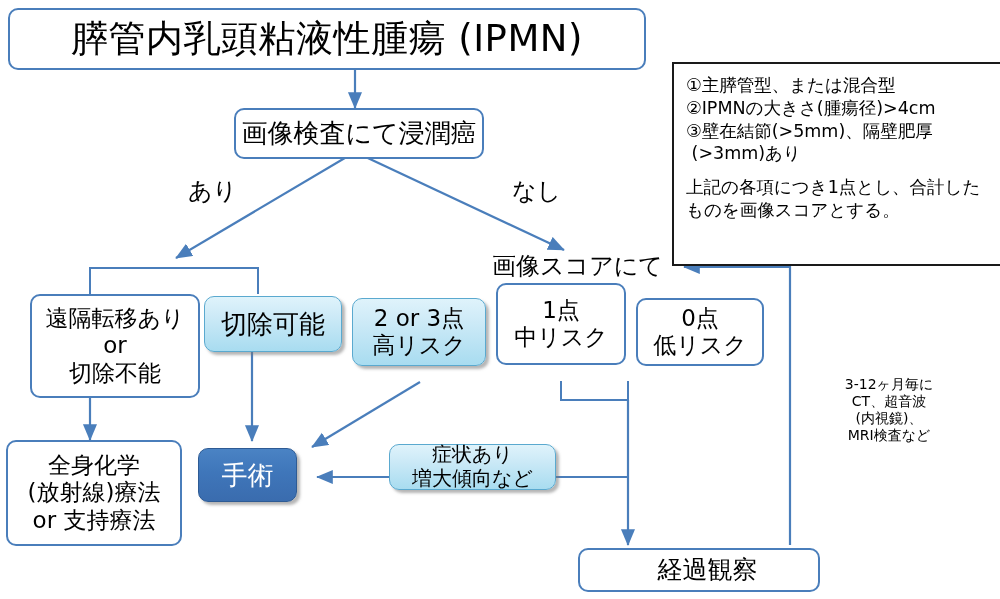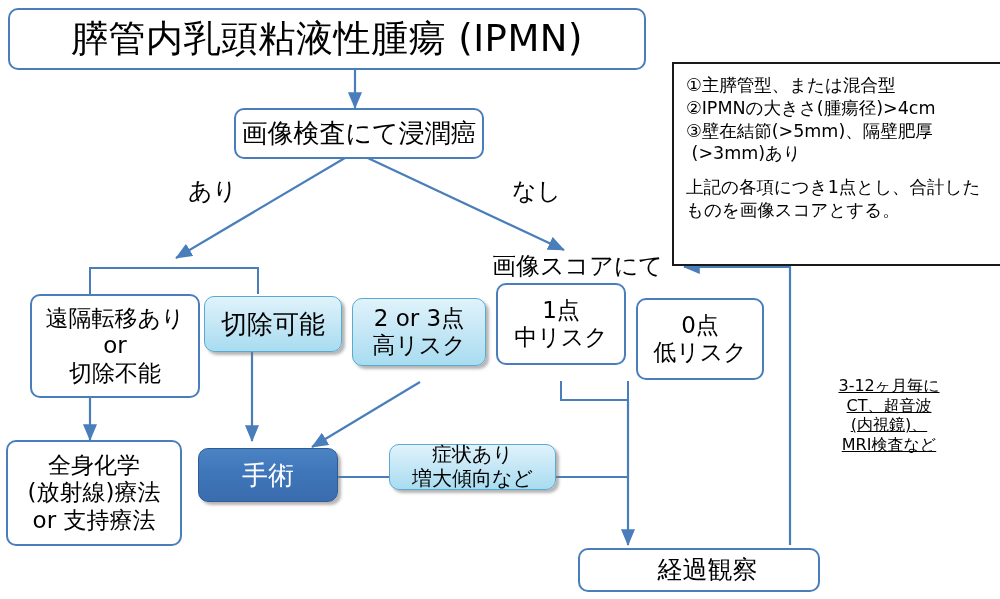--- a/index.html
+++ b/index.html
@@ -40,21 +40,21 @@
     text-align:left;
     padding:10px 12px 8px 12px;
     line-height:1.30;
   }
 
   .title-node{font-size:37px;letter-spacing:0.5px;}
   .t26{font-size:26px;}
   .t25{font-size:25px;}
   .t24{font-size:24px;}
   .t23{font-size:23px;}
-  .t22{font-size:16px;text-decoration:underline;}
+  .t22{font-size:14px;}
   .t20{font-size:20px;}
 
   .free-label{position:absolute;color:#000;white-space:pre;line-height:1.22;}
 
   .legend-line{display:block;white-space:pre;font-size:17.5px;}
   .legend-gap{display:block;height:11px;}
 </style>
 </head>
 <body>
 
@@ -109,28 +109,28 @@
 切除不能</div>
 
   <div class="node box-cyan t26" style="left:204px;top:296px;width:138px;height:56px;">切除可能</div>
 
   <div class="node box-cyan t23" style="left:352px;top:298px;width:134px;height:68px;white-space:pre;">2 or 3点
 高リスク</div>
 
   <div class="node box-plain t23" style="left:496px;top:283px;width:130px;height:82px;white-space:pre;">1点
 中リスク</div>
 
-  <div class="node box-plain t23" style="left:636px;top:298px;width:128px;height:82px;white-space:pre;">0点
+  <div class="node box-plain t23" style="left:636px;top:298px;width:128px;height:68px;white-space:pre;">0点
 低リスク</div>
 
   <div class="node box-plain t23" style="left:6px;top:440px;width:176px;height:106px;white-space:pre;">全身化学
 (放射線)療法
 or 支持療法</div>
 
-  <div class="node box-blue t26" style="left:198px;top:448px;width:140px;height:54px;">手術</div>
+  <div class="node box-blue t26" style="left:198px;top:448px;width:99px;height:54px;">手術</div>
 
   <div class="node box-cyan t20" style="left:389px;top:444px;width:167px;height:46px;white-space:pre;">症状あり
 増大傾向など</div>
 
   <div class="node box-plain t25" style="left:578px;top:548px;width:242px;height:44px;padding-left:17px;">経過観察</div>
 
   <div class="free-label t22" style="left:786px;top:376px;width:206px;text-align:center;">3-12ヶ月毎に
 CT、超音波
 (内視鏡)、
 MRI検査など</div>

